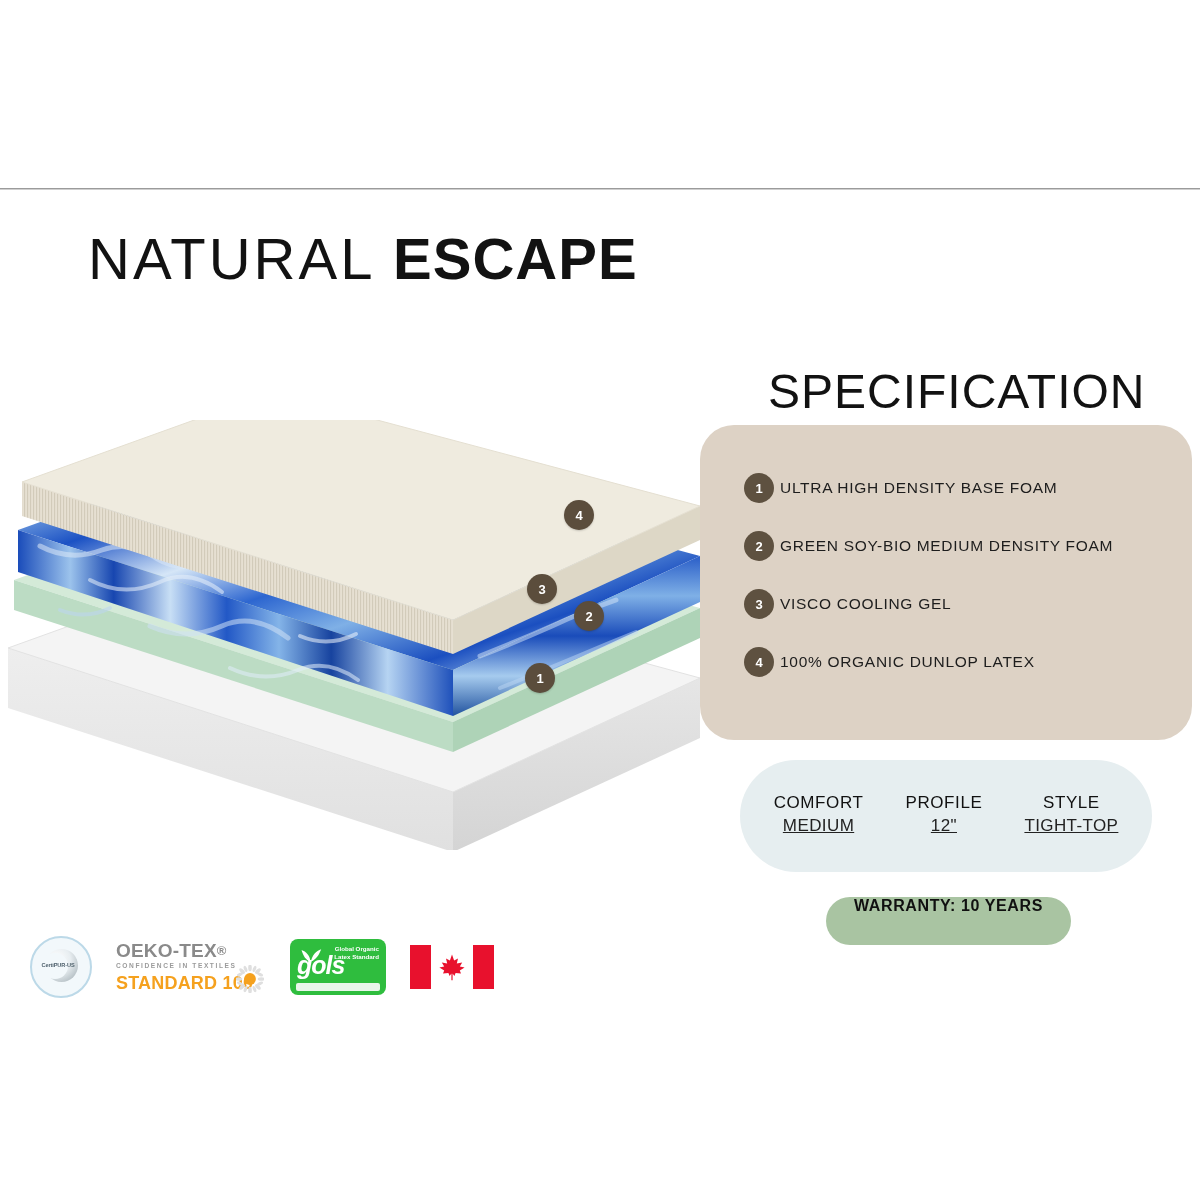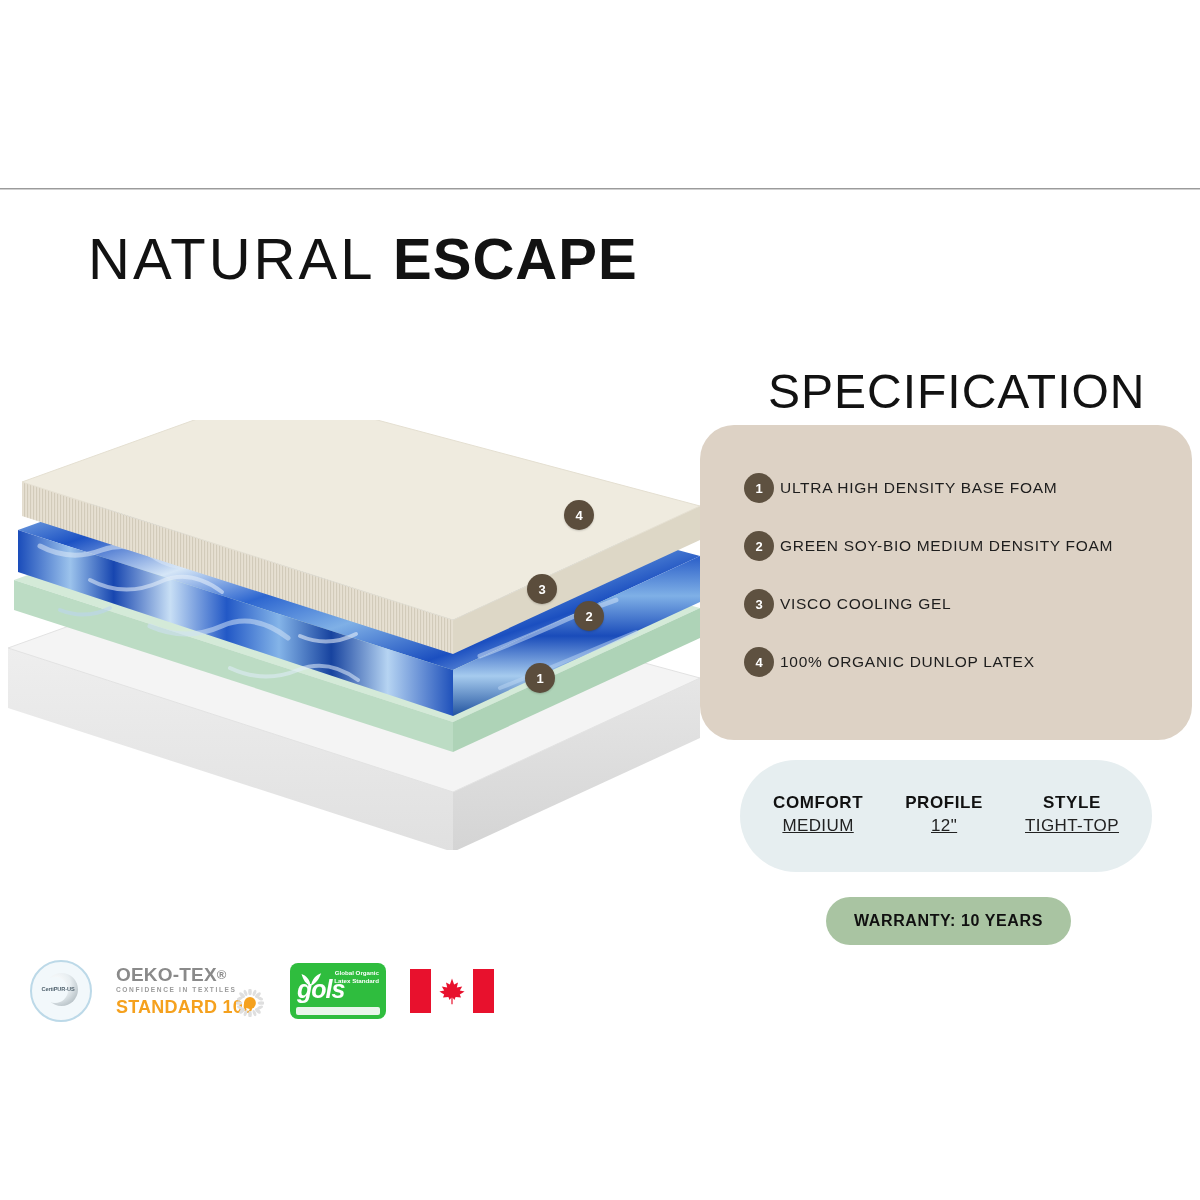--- a/index.html
+++ b/index.html
@@ -151,21 +151,21 @@
   }
   .attr-group {
     display: flex;
     align-items: flex-start;
     gap: 42px;
     padding-bottom: 2px;
   }
   .attr-item { text-align: center; }
   .attr-label {
     font-size: 17px;
-    font-weight: 700;
+    font-weight: 400;
     letter-spacing: 0.6px;
     color: #111111;
     line-height: 1.35;
     white-space: nowrap;
   }
   .attr-value {
     font-size: 17px;
     font-weight: 400;
     letter-spacing: 0.4px;
     color: #222222;
@@ -177,40 +177,39 @@
   
   .warranty-pill {
     position: absolute;
     left: 826px;
     top: 897px;
     width: 245px;
     height: 48px;
     background: #a9c4a2;
     border-radius: 24px;
     display: flex;
-    align-items: center;
+    align-items: flex-start;
     justify-content: center;
   }
   .warranty-text {
     font-size: 16px;
     font-weight: 700;
     letter-spacing: 0.6px;
     color: #101010;
     white-space: nowrap;
   }
 
   
   .cert-row {
     position: absolute;
     left: 30px;
     top: 936px;
     display: flex;
     align-items: center;
     gap: 24px;
-    margin-top: 24px;
   }
 
   
   .cert-certipur {
     width: 58px;
     height: 58px;
     border-radius: 50%;
     background: #f2f8fb;
     border: 2px solid #bcd9e8;
     position: relative;

